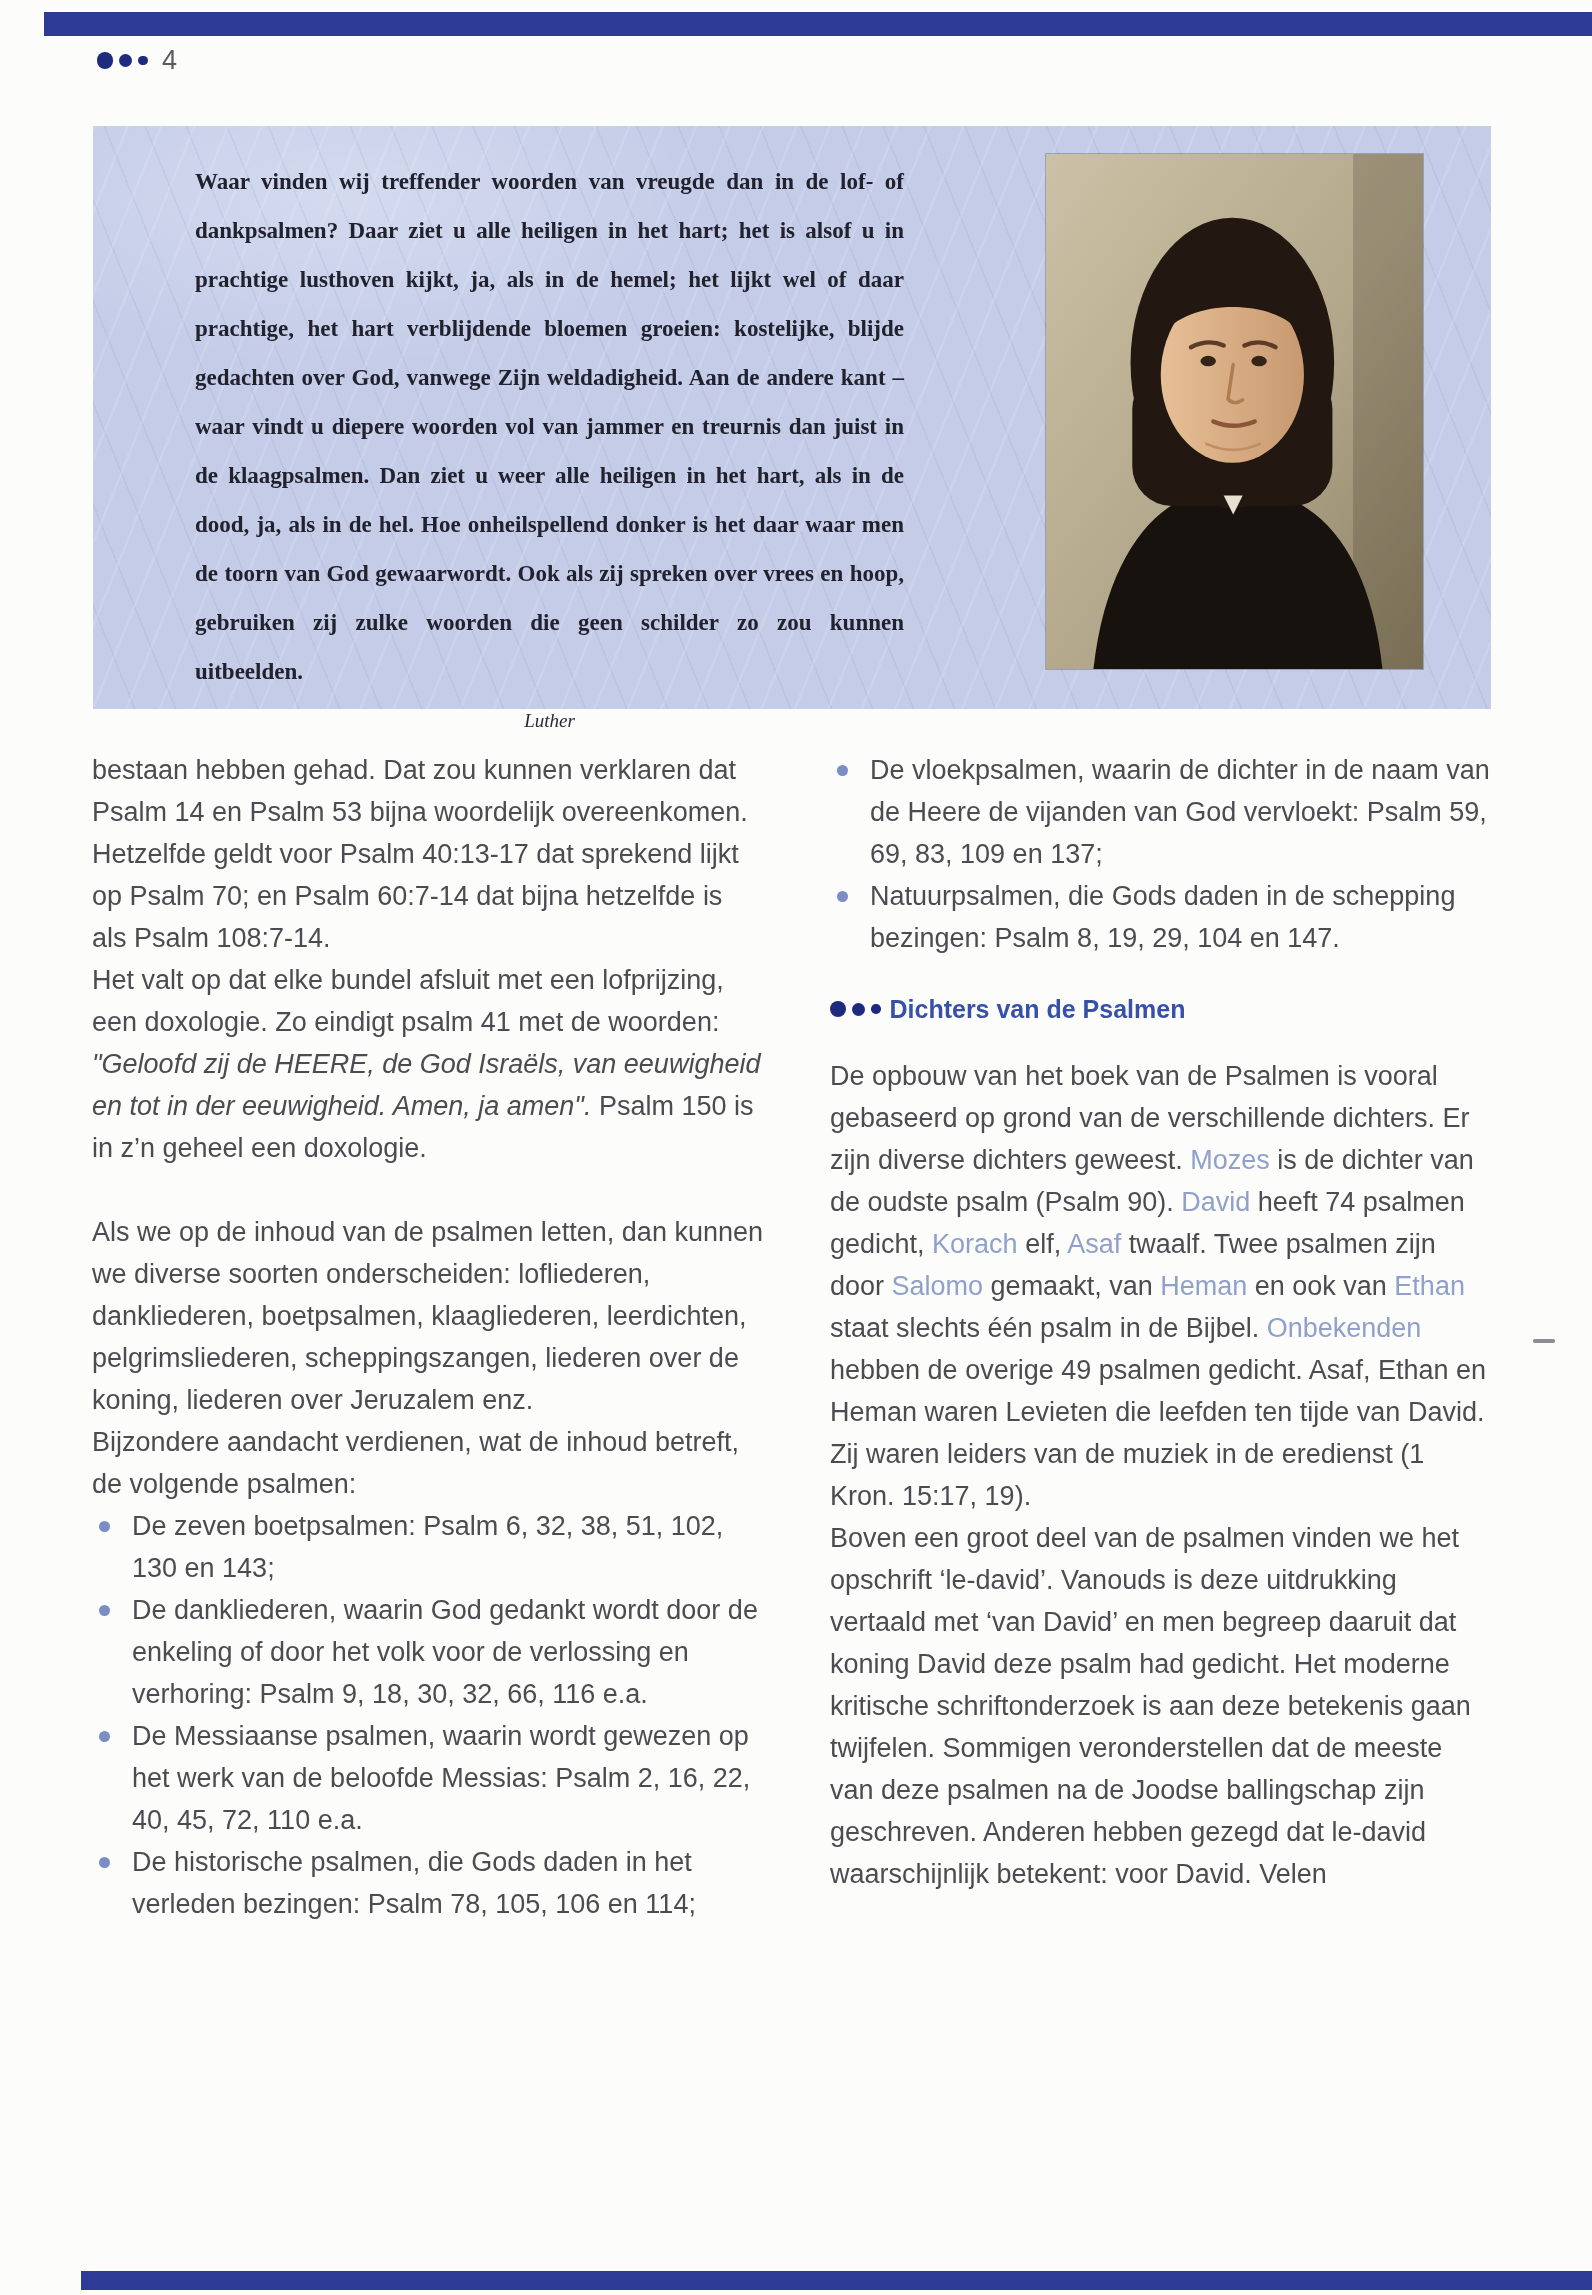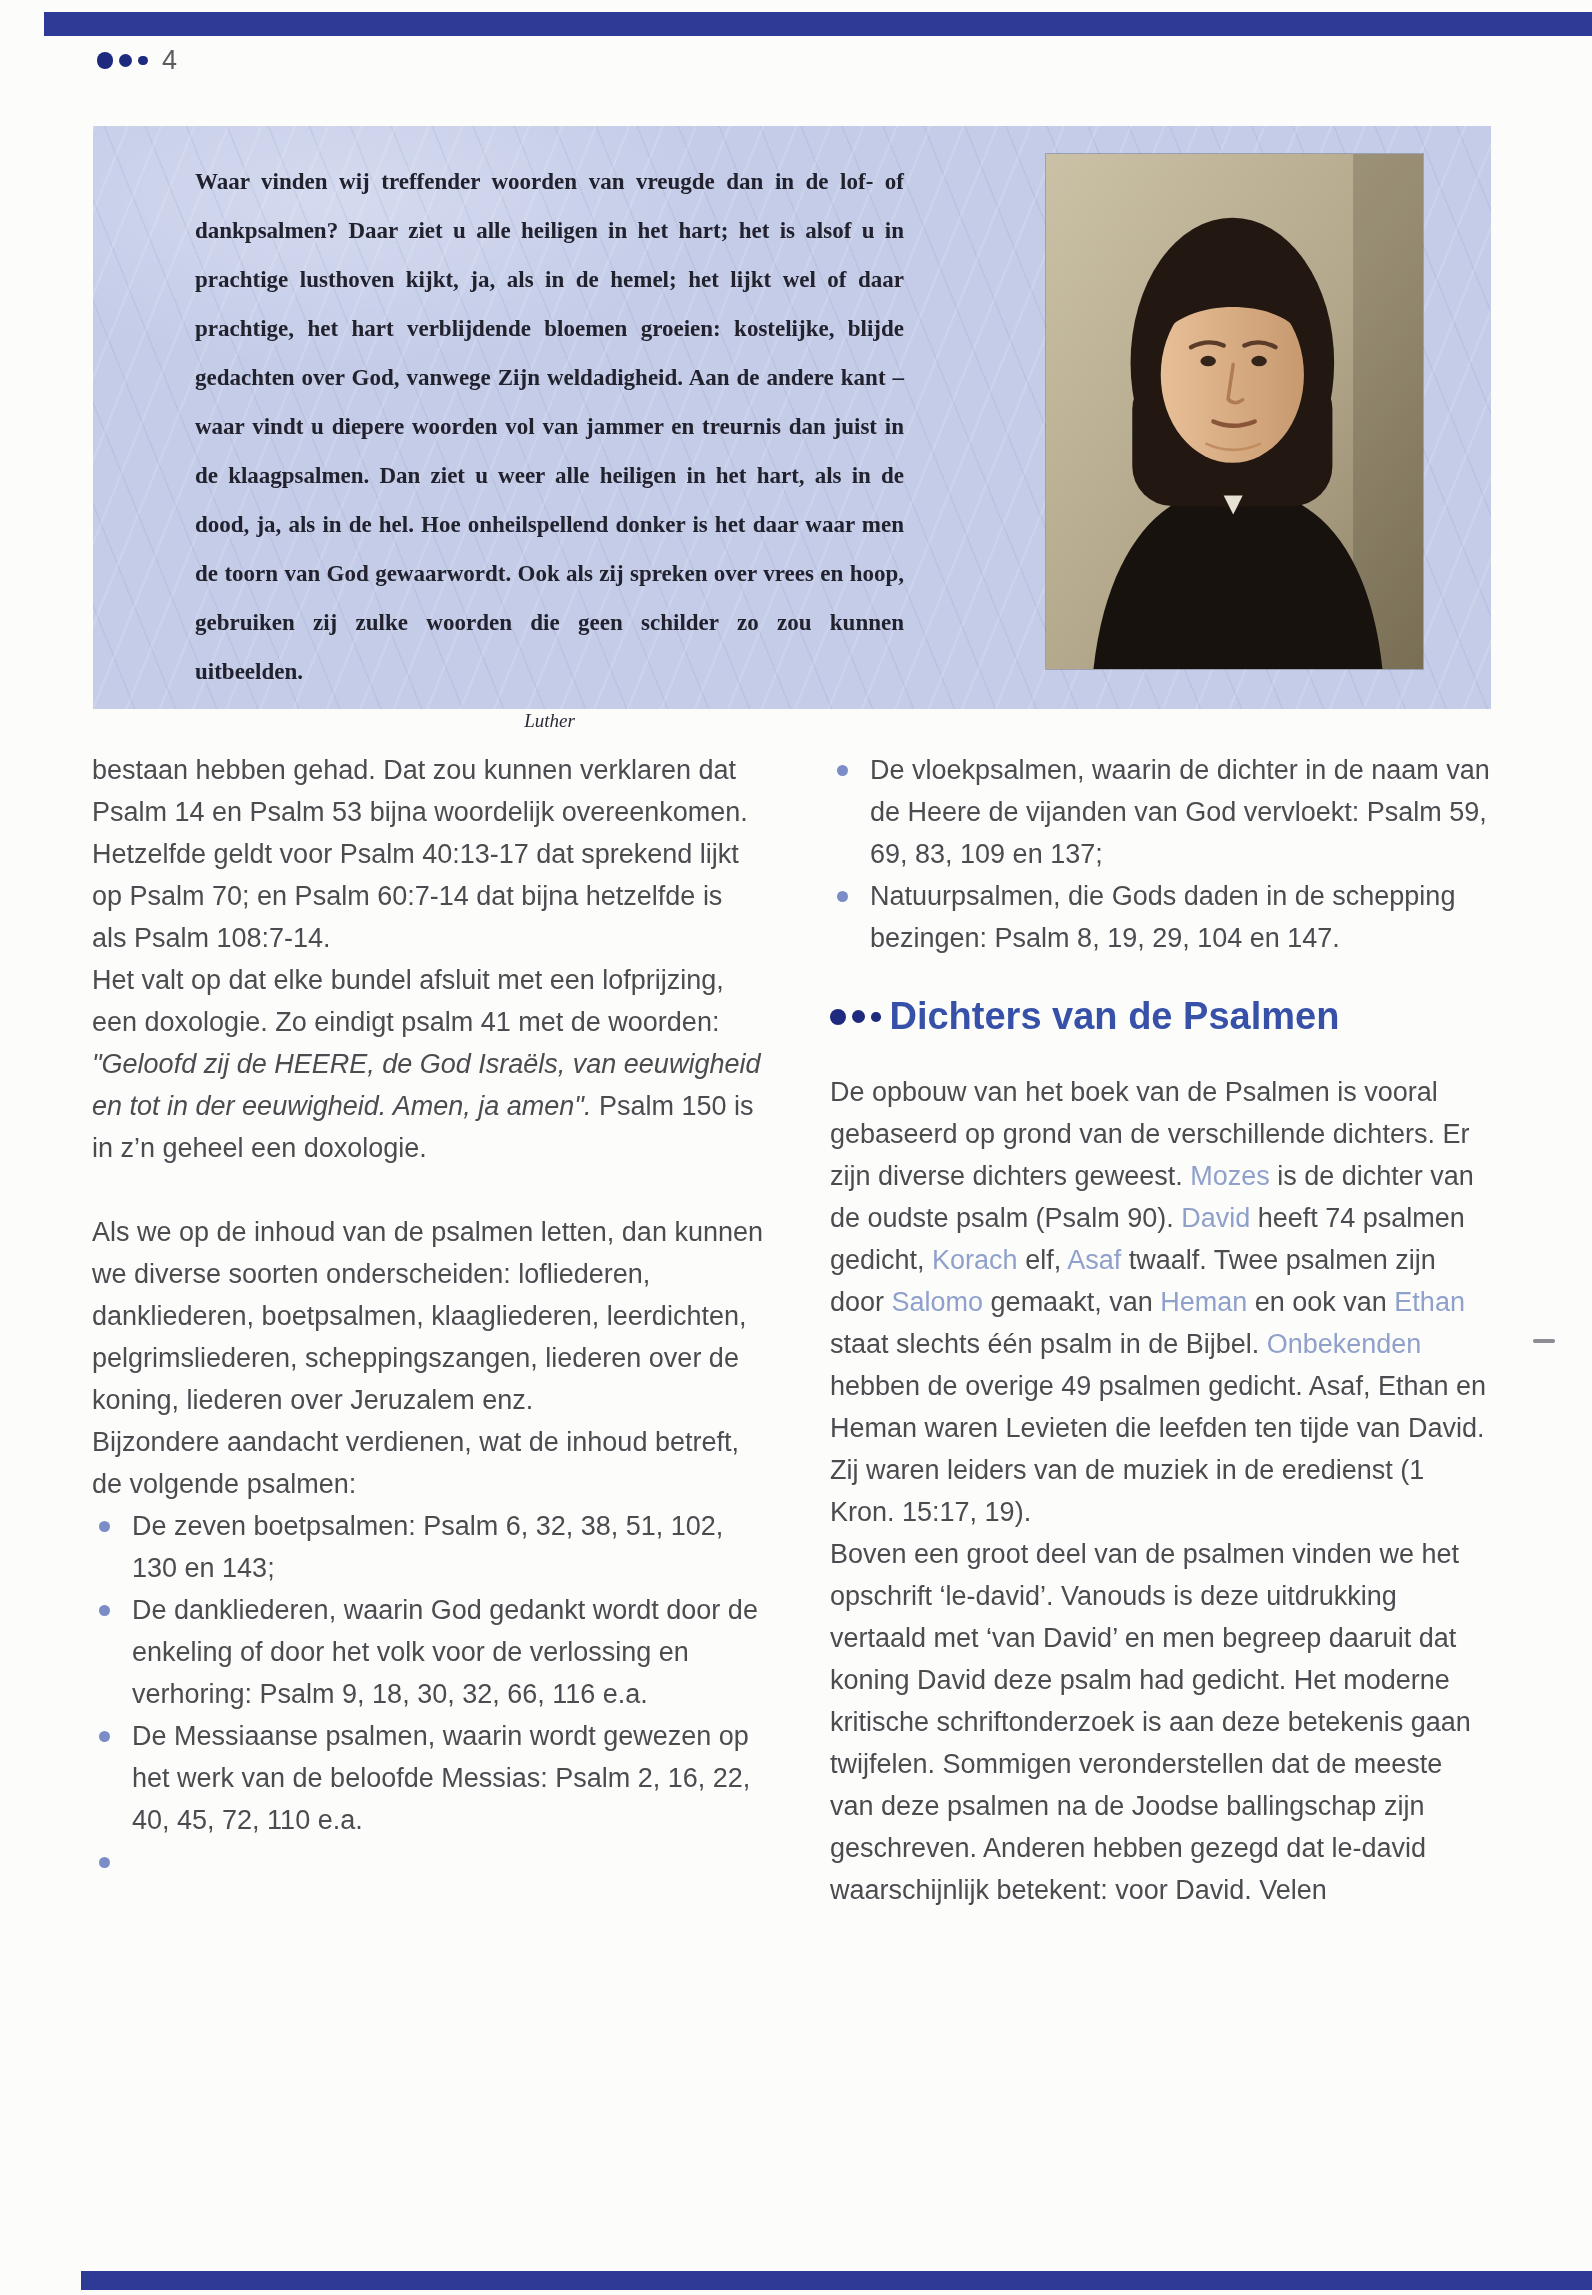--- a/index.html
+++ b/index.html
@@ -57,21 +57,21 @@
   .col p.gap-top { margin-top:42px; }
   .italic { font-style:italic; }
   .name { color:#8fa0ca; }
 
   .bullets { list-style:none; margin:0; padding:0; }
   .bullets li { position:relative; padding-left:40px; }
   .blt { position:absolute; left:7px; top:15.5px; width:11.2px; height:11.2px; border-radius:50%; background:#7b8cc6; }
 
   .section-heading {
     display:flex; align-items:center; margin:35px 0 31px 0;
-    font-size:38px; font-weight:bold; color:#3751a8; line-height:1.2;
+    font-size:25px; font-weight:bold; color:#3751a8; line-height:1.2;
   }
   .section-heading .heading-text { margin-left:8.6px; }
 
   .margin-dash { position:absolute; left:1533px; top:1339px; width:22.4px; height:4.3px; background:#8d8d95; border-radius:1.7px; }
 </style>
 </head>
 <body>
 
 <div class="page">
 
@@ -135,21 +135,21 @@
 
   <div class="col col-left">
     <p>bestaan hebben gehad. Dat zou kunnen verklaren dat Psalm 14 en Psalm 53 bijna woordelijk overeenkomen. Hetzelfde geldt voor Psalm 40:13-17 dat sprekend lijkt op Psalm 70; en Psalm 60:7-14 dat bijna hetzelfde is als Psalm 108:7-14.</p>
     <p><span>Het valt op dat elke bundel afsluit met een lofprijzing, een doxologie. Zo eindigt psalm 41 met de woorden: </span><span class="italic">"Geloofd zij de HEERE, de God Israëls, van eeuwigheid en tot in der eeuwigheid. Amen, ja amen".</span><span> Psalm 150 is in z’n geheel een doxologie.</span></p>
     <p class="gap-top">Als we op de inhoud van de psalmen letten, dan kunnen we diverse soorten onderscheiden: lofliederen, dankliederen, boetpsalmen, klaagliederen, leerdichten, pelgrimsliederen, scheppingszangen, liederen over de koning, liederen over Jeruzalem enz.</p>
     <p>Bijzondere aandacht verdienen, wat de inhoud betreft, de volgende psalmen:</p>
     <ul class="bullets">
       <li><span class="blt"></span><span>De zeven boetpsalmen: Psalm 6, 32, 38, 51, 102, 130 en 143;</span></li>
       <li><span class="blt"></span><span>De dankliederen, waarin God gedankt wordt door de enkeling of door het volk voor de verlossing en verhoring: Psalm 9, 18, 30, 32, 66, 116 e.a.</span></li>
       <li><span class="blt"></span><span>De Messiaanse psalmen, waarin wordt gewezen op het werk van de beloofde Messias: Psalm 2, 16, 22, 40, 45, 72, 110 e.a.</span></li>
-      <li><span class="blt"></span></li>
+      <li><span class="blt"></span><span>De historische psalmen, die Gods daden in het verleden bezingen: Psalm 78, 105, 106 en 114;</span></li>
     </ul>
   </div>
 
   <div class="col col-right">
     <ul class="bullets">
       <li><span class="blt"></span><span>De vloekpsalmen, waarin de dichter in de naam van de Heere de vijanden van God vervloekt: Psalm 59, 69, 83, 109 en 137;</span></li>
       <li><span class="blt"></span><span>Natuurpsalmen, die Gods daden in de schepping bezingen: Psalm 8, 19, 29, 104 en 147.</span></li>
     </ul>
 
     <h2 class="section-heading">

